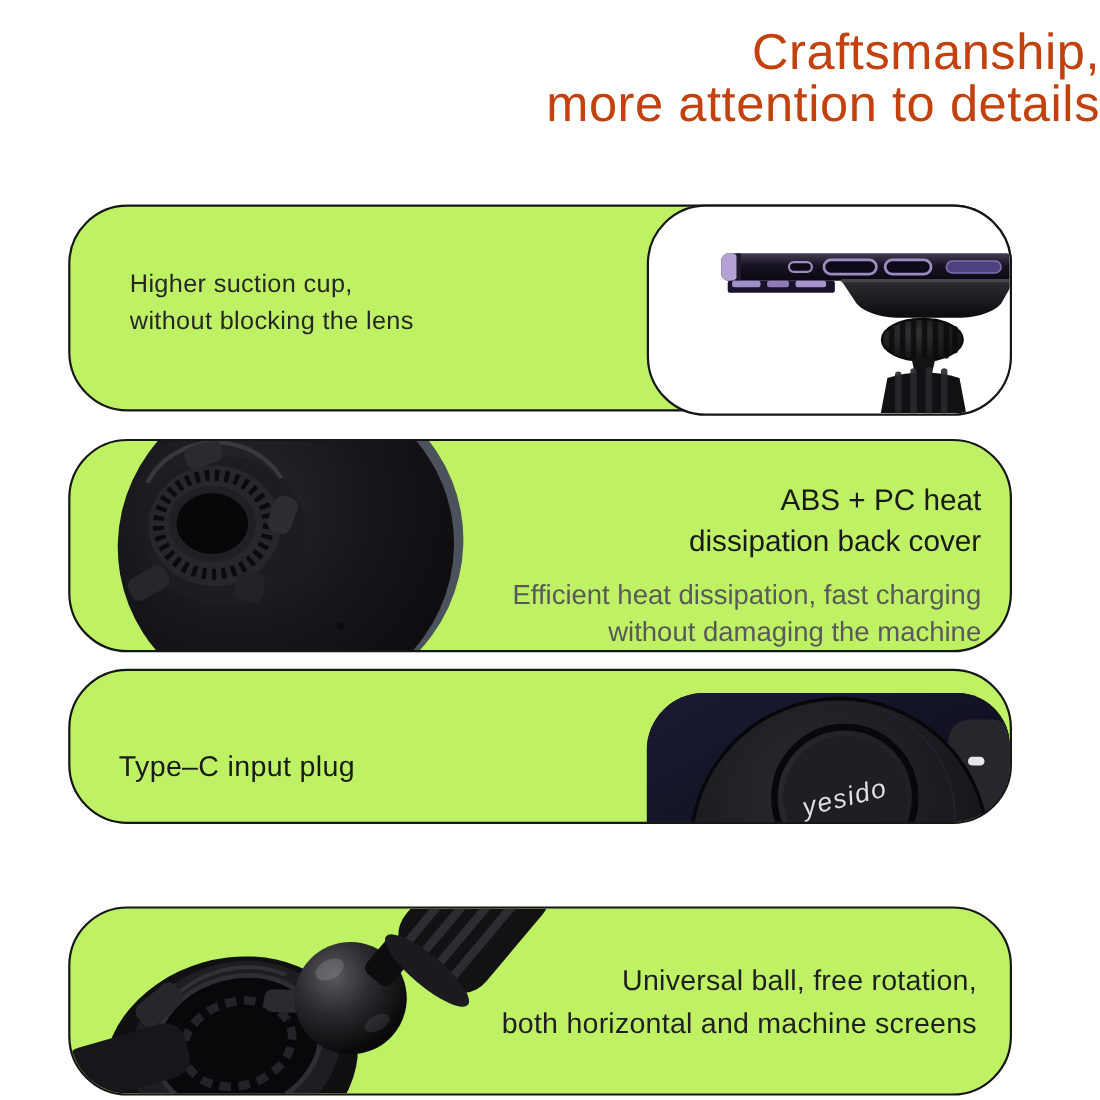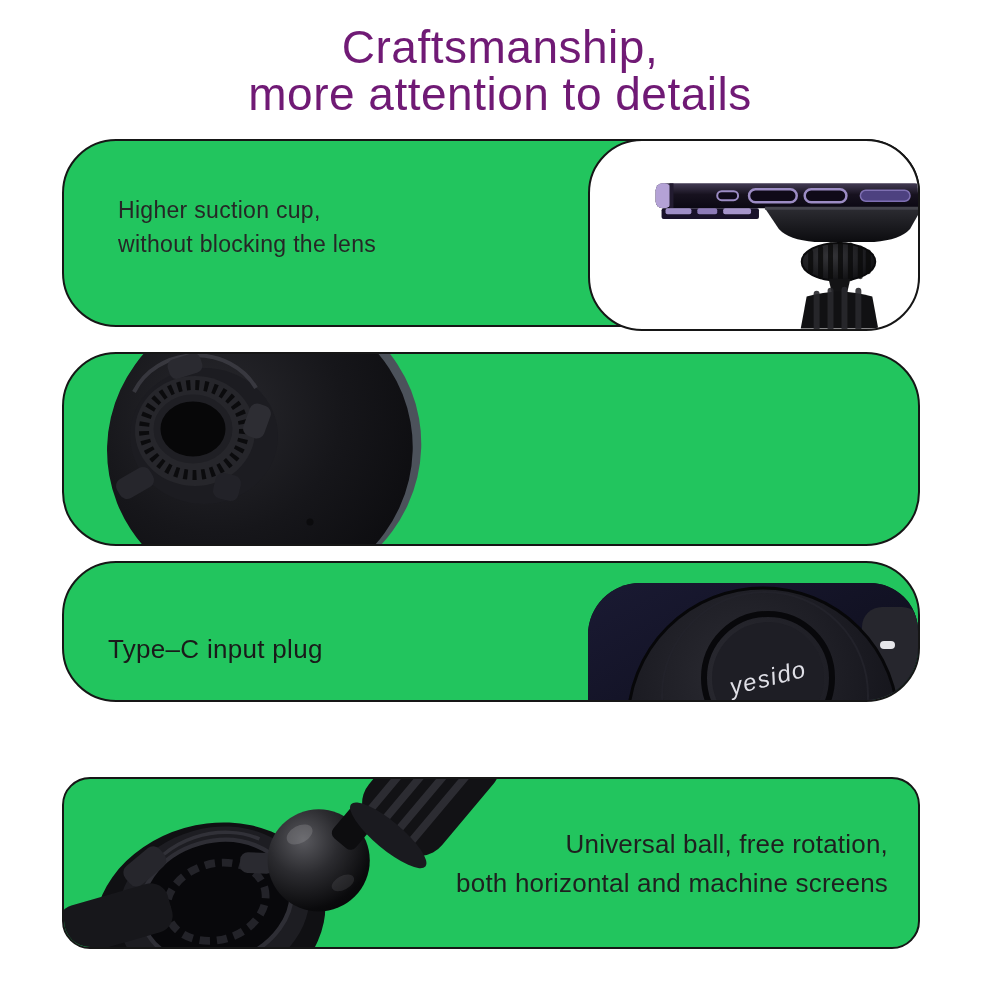--- a/index.html
+++ b/index.html
@@ -3,32 +3,32 @@
 <meta charset="utf-8">
 <style>
   html,body{margin:0;padding:0;}
   body{
     width:1000px;height:1000px;position:relative;overflow:hidden;
     background:#ffffff;
     font-family:"Liberation Sans","DejaVu Sans",sans-serif;
     -webkit-font-smoothing:antialiased;
   }
   .title{
-    position:absolute;top:24px;left:0;width:1000px;text-align:center;
-    color:#701a75;font-size:46px;line-height:47px;font-weight:400;letter-spacing:.5px;
+    position:absolute;top:24px;left:0;width:1000px;text-align:right;
+    color:#c2410c;font-size:46px;line-height:47px;font-weight:400;letter-spacing:.5px;
   }
   .card{
-    position:absolute;left:62px;width:858px;background:#22c55e;
-    border:2px solid #161616;border-radius:54px;box-sizing:border-box;
+    position:absolute;left:62px;width:858px;background:#bef264;
+    border:2px solid #161616;border-radius:54px;box-sizing:border-box;margin-top:47px;
   }
   .clip{overflow:hidden;}
   #card-1{top:139px;height:188px;}
   #card-2{top:352px;height:194px;}
   #card-3{top:561px;height:141px;}
-  #card-4{top:777px;height:172px;border-radius:28px;}
+  #card-4{top:777px;height:172px;}
 
   .card1-text{
     position:absolute;left:54px;top:52px;
     font-size:23px;line-height:34px;font-weight:500;color:#262626;letter-spacing:.3px;
   }
   .photo-panel-1{
     position:absolute;top:-2px;right:-2px;width:332px;height:192px;
     border:2px solid #161616;border-radius:54px;box-sizing:border-box;
     overflow:hidden;background:#fff;
   }
@@ -134,20 +134,30 @@
       <ellipse cx="130" cy="76" rx="50" ry="45" fill="none" stroke="#0b0b0d" stroke-width="10" stroke-dasharray="4 5"></ellipse>
       <ellipse cx="129" cy="75" rx="36" ry="31" fill="#070708" stroke="#1f1f24" stroke-width="7"></ellipse>
       <rect x="104" y="2" width="34" height="20" rx="7" fill="#2a2a30" transform="rotate(-18 121 12)"></rect>
       <rect x="182" y="50" width="22" height="34" rx="8" fill="#2d2d33" transform="rotate(20 193 67)"></rect>
       <rect x="52" y="118" width="38" height="22" rx="8" fill="#26262c" transform="rotate(-30 71 129)"></rect>
       <rect x="150" y="120" width="26" height="26" rx="8" fill="#222228" transform="rotate(14 163 133)"></rect>
       <circle cx="246" cy="168" r="3.5" fill="#0b0b0d"></circle>
     </g>
   </svg>
 
+  <div class="card2-text">
+    <div class="card2-title">
+      <div>ABS + PC heat</div>
+      <div>dissipation back cover</div>
+    </div>
+    <div class="card2-sub">
+      <div>Efficient heat dissipation, fast charging</div>
+      <div>without damaging the machine</div>
+    </div>
+  </div>
 </div>
 
 <div class="card clip" id="card-3">
   <div class="card3-text">
     <div>Type–C input plug</div>
   </div>
 
   <div class="photo-panel-3">
     <svg class="photo-fill" viewBox="0 0 330 178">
       <defs>

